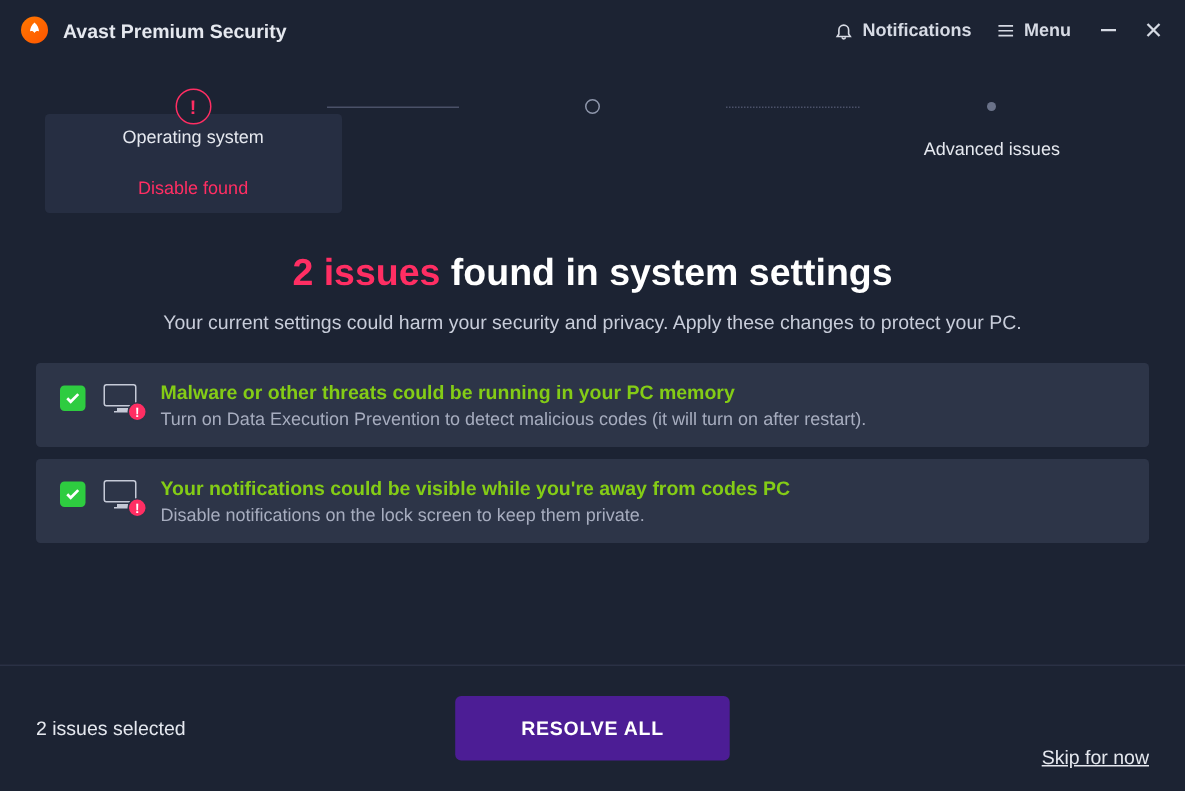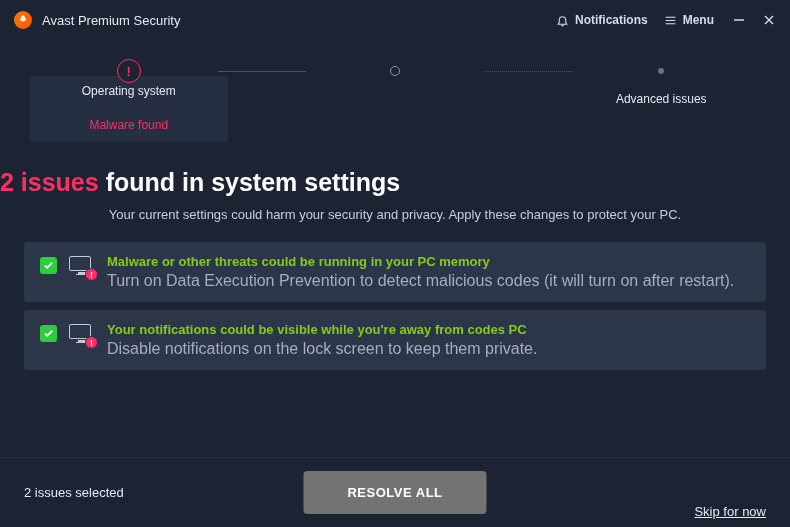--- a/index.html
+++ b/index.html
@@ -17,21 +17,21 @@
     height: 40px; padding: 0 14px;
   }
   .logo {
     width: 18px; height: 18px;
     border-radius: 50%;
     background: linear-gradient(135deg, #ff7800, #ff5500);
     display: flex; align-items: center; justify-content: center;
     margin-right: 10px;
     font-size: 11px; font-weight: 700; color: #fff;
   }
-  .app-title { font-size: 13px; color: #e5e8ef; }
+  .app-title { font-size: 13px; color: #e5e8ef; font-weight: bold; }
   .header-spacer { flex: 1; }
   .hbtn {
     display: flex; align-items: center; gap: 6px;
     font-size: 12px; color: #d6dae4;
     padding: 4px 8px; cursor: pointer; font-weight: bold;
   }
   .hicon, .wicon { display:inline-flex; }
   .win-controls { display:flex; gap:16px; margin-left:10px; }
   .wicon { width:14px; justify-content:center; cursor:pointer; }
 
@@ -64,21 +64,21 @@
   .step-sub.issues { color:#ff2e63; }
   .step-sub.scanning { color:#c5cad7; }
   .step.active .step-box {
     background: rgba(40,48,68,0.9);
     border-radius:3px;
     padding:8px 14px 10px;
     margin: -8px -10px 0;
   }
 
   
-  .headline { margin-top: 26px; }
+  .headline { text-align:center; margin-top: 26px; }
   .headline h1 { font-size:25px; font-weight:700; }
   .headline .count { color:#ff2e63; }
   .sub { text-align:center; font-size:13px; color:#c8cdda; margin-top:10px; padding:0 30px; }
 
   
   .issues { margin: 20px 24px 0; }
   .issue {
     display:flex; align-items:flex-start; gap:12px;
     background:#2d3548; border-radius:3px;
     padding:12px 16px; margin-bottom:8px;
@@ -94,32 +94,32 @@
   .pc-base { width:12px; height:1.5px; background:#c5cad7; margin:0 auto; }
   .alert-badge {
     position:absolute; right:-3px; bottom:-3px;
     width:13px; height:13px; border-radius:50%;
     background:#ff2e63; border:1.5px solid #2d3548;
     display:flex; align-items:center; justify-content:center;
     font-size:9px; font-weight:700; color:#fff;
   }
   .issue-text { flex:1; }
   .issue-title { font-size:13px; font-weight:700; color:#84cc16; }
-  .issue-desc { font-size:16px; color:#a7adbf; margin-top:3px; }
+  .issue-desc { font-size:12px; color:#a7adbf; margin-top:3px; }
 
   
   .footer {
     position:absolute; left:0; right:0; bottom:0;
-    height:70px; border-top:1px solid #2a3145;
+    height:84px; border-top:1px solid #2a3145;
     display:flex; align-items:center; padding:0 24px;
   }
   .selected { font-size:13px; color:#e5e8ef; }
   .resolve {
     position:absolute; left:50%; transform:translateX(-50%);
-    background:#737373; color:#fff; font-weight:700;
+    background:#4c1d95; color:#fff; font-weight:700;
     font-size:13px; letter-spacing:0.5px;
     border:none; border-radius:4px;
     padding:14px 44px; cursor:pointer;
   }
   .skip { margin-left:auto; font-size:13px; color:#e5e8ef; text-decoration:underline; cursor:pointer;margin-top:37px; }
 </style>
 </head>
 <body>
 
 <div class="header">
@@ -166,21 +166,21 @@
 
 <div class="stepper">
   <div class="step active">
     <div class="step-dot-wrap">
       <div class="dot-big">
           <span class="dot-bang">!</span>
         </div>
     </div>
     <div class="step-box step-labels">
       <div class="step-title">Operating system</div>
-      <div class="step-sub issues">Malware found</div>
+      <div class="step-sub issues">Disable found</div>
     </div>
   </div>
   <div class="conn">
       <div class="conn-line"></div>
     </div>
   <div class="step">
     <div class="step-dot-wrap">
         <div class="dot-mid"></div>
       </div>
   </div>

